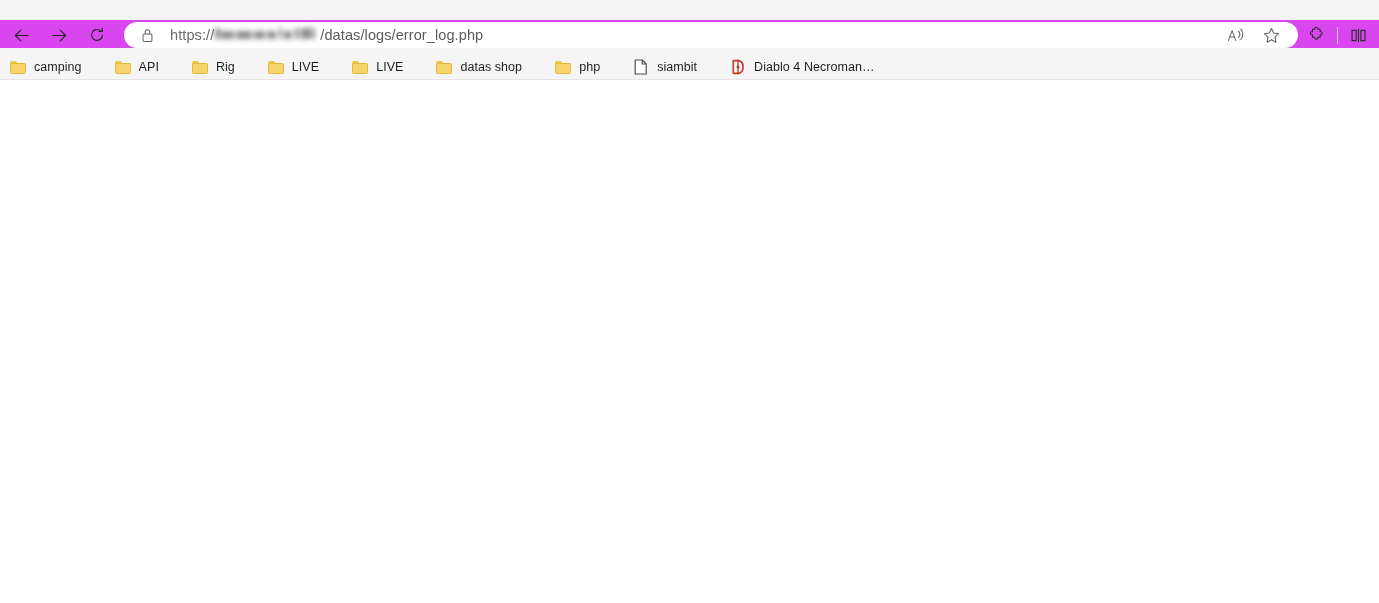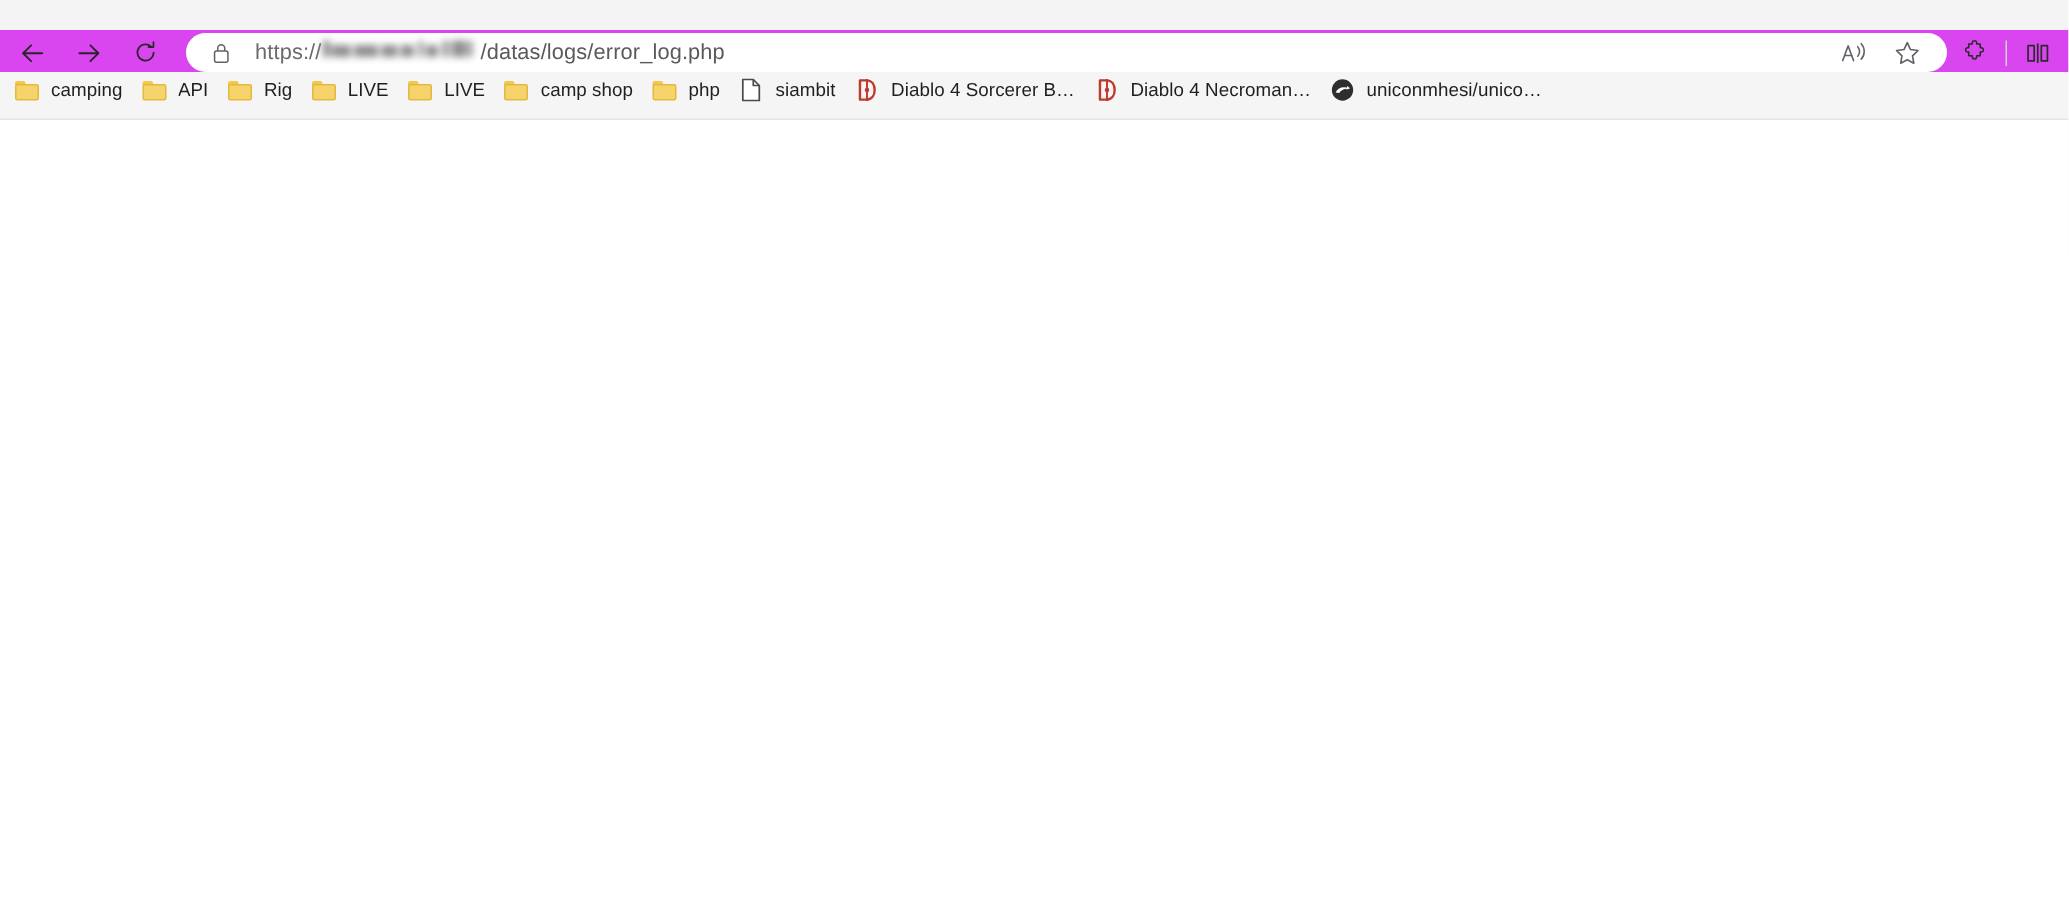--- a/index.html
+++ b/index.html
@@ -148,24 +148,25 @@
     background: #d2d2d2;
     margin: 0 3px;
   }
 
   
   .bookmarks {
     height: 31px;
     min-height: 31px;
     background: #f5f5f5;
     display: flex;
-    align-items: flex-start;
+    align-items: flex-end;
     padding: 0 4px;
     border-bottom: 1px solid #e4e4e4;
     overflow: hidden;
+    gap: 20px;
   }
   .bm {
     display: flex;
     align-items: center;
     height: 24px;
     padding: 0 7px 0 5px;
     border-radius: 4px;
     flex: 0 0 auto;
     max-width: 160px;
   }
@@ -355,21 +356,21 @@
       <span class="bm-label">LIVE</span>
     </div>
 
     <div class="bm">
       <span class="bm-ico">
         <span class="folder">
             <span class="tab"></span>
             <span class="body"></span>
           </span>
       </span>
-      <span class="bm-label">camp shop</span>
+      <span class="bm-label">datas shop</span>
     </div>
 
     <div class="bm">
       <span class="bm-ico">
         <span class="folder">
             <span class="tab"></span>
             <span class="body"></span>
           </span>
       </span>
       <span class="bm-label">php</span>
@@ -377,54 +378,34 @@
 
     <div class="bm">
       <span class="bm-ico">
         <svg width="14" height="16" viewBox="0 0 14 16">
           <path d="M1.2 1.0 h7.0 l4.0 4.0 v10.0 h-11.0 Z" fill="#ffffff" stroke="#4a4a4a" stroke-width="1.15" stroke-linejoin="round"></path>
           <path d="M8.2 1.0 v4.0 h4.0" fill="none" stroke="#4a4a4a" stroke-width="1.15" stroke-linejoin="round"></path>
         </svg>
       </span>
       <span class="bm-label">siambit</span>
     </div>
+
 
 
     <div class="bm">
       <span class="bm-ico">
         <svg width="16" height="16" viewBox="0 0 16 16">
           <path d="M3.3 1.6 h4.2 c3.6 0 5.6 2.6 5.6 6.4 c0 3.8 -2.0 6.4 -5.6 6.4 h-4.2 Z" fill="none" stroke="#c0392b" stroke-width="1.6" stroke-linejoin="round"></path>
           <line x1="8.0" y1="0.6" x2="8.0" y2="15.4" stroke="#c0392b" stroke-width="1.3"></line>
           <circle cx="8.0" cy="8.0" r="1.5" fill="#c0392b"></circle>
         </svg>
       </span>
-      <span class="bm-label">Diablo 4 Sorcerer B…</span>
-    </div>
-
-    <div class="bm">
-      <span class="bm-ico">
-        <svg width="16" height="16" viewBox="0 0 16 16">
-          <path d="M3.3 1.6 h4.2 c3.6 0 5.6 2.6 5.6 6.4 c0 3.8 -2.0 6.4 -5.6 6.4 h-4.2 Z" fill="none" stroke="#c0392b" stroke-width="1.6" stroke-linejoin="round"></path>
-          <line x1="8.0" y1="0.6" x2="8.0" y2="15.4" stroke="#c0392b" stroke-width="1.3"></line>
-          <circle cx="8.0" cy="8.0" r="1.5" fill="#c0392b"></circle>
-        </svg>
-      </span>
       <span class="bm-label">Diablo 4 Necroman…</span>
     </div>
 
-    <div class="bm">
-      <span class="bm-ico">
-        <svg width="16" height="16" viewBox="0 0 16 16">
-          <circle cx="8" cy="8" r="7.1" fill="#2e2e2e"></circle>
-          <path d="M3.4 9.6 c1.6 -3.3 6.0 -4.6 9.0 -2.2 c-2.6 -0.6 -5.4 0.6 -6.6 2.6 z" fill="#ffffff"></path>
-          <path d="M11.0 5.3 l2.1 1.6 -2.5 0.9 z" fill="#ffffff"></path>
-        </svg>
-      </span>
-      <span class="bm-label">uniconmhesi/unico…</span>
-    </div>
 
 
   </div>
 
   <div class="content">
     <div></div>
   </div>
 
 </div>
 

